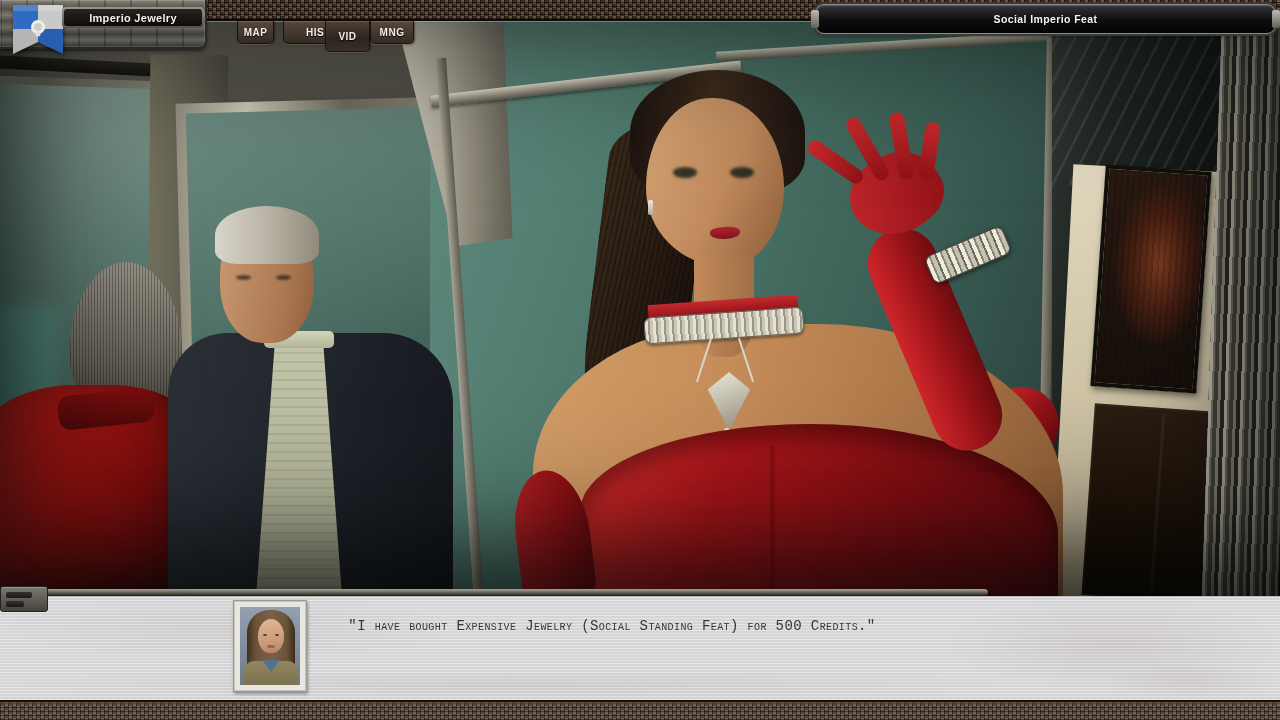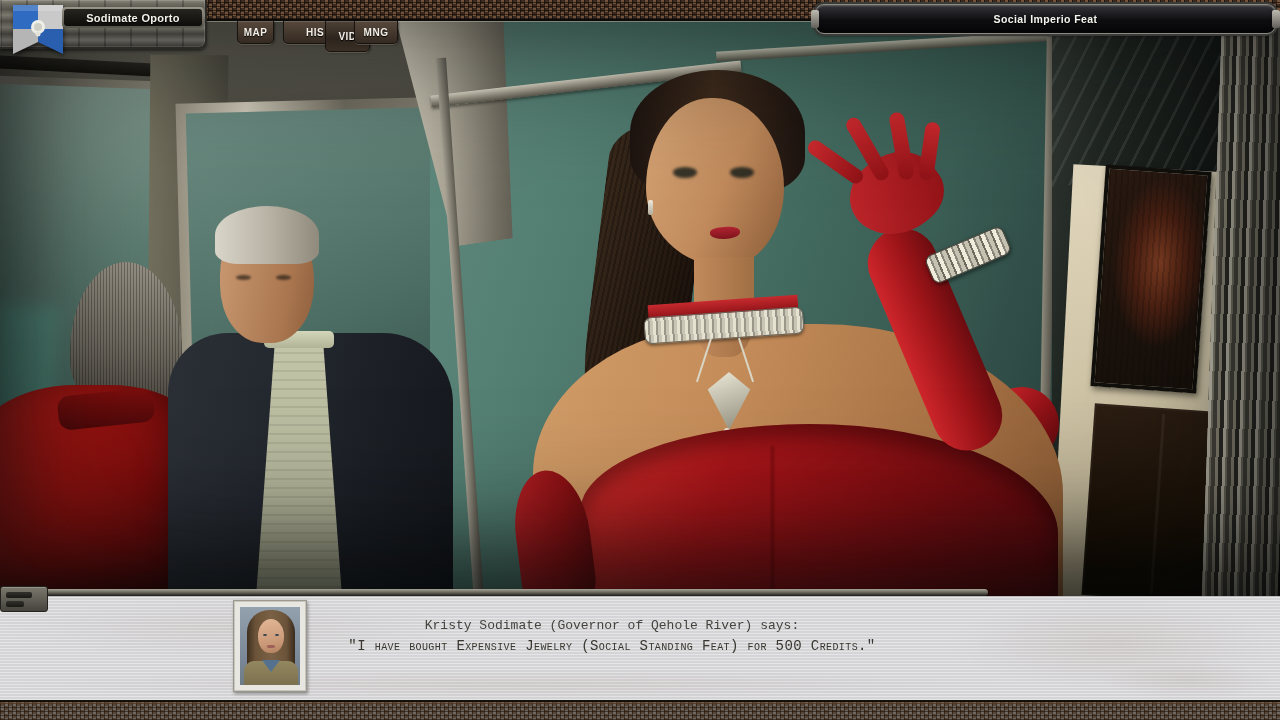--- a/index.html
+++ b/index.html
@@ -112,21 +112,21 @@
   .flag{left:13px;top:5px;width:50px;height:49px;z-index:7;filter:drop-shadow(1px 2px 2px rgba(0,0,0,.55));}
   .empire-label{left:62px;top:7px;width:142px;height:21px;z-index:7;border-radius:4px;padding:2px;
       background:linear-gradient(180deg,#9a968a,#55524a);}
   .empire-label .inner{position:relative;width:100%;height:100%;border-radius:3px;background:linear-gradient(180deg,#26241f,#0e0d0b);
       display:flex;align-items:center;justify-content:center;color:#f4f2ea;font-size:11px;font-weight:bold;letter-spacing:.3px;text-shadow:0 1px 1px #000;}
   .tab{z-index:6;top:21px;height:23px;border:1px solid #171310;border-top:none;border-radius:0 0 5px 5px;
       background:linear-gradient(180deg,#57483b,#342a22);color:#f2efe8;font-size:10px;font-weight:bold;letter-spacing:.5px;
       display:flex;align-items:center;justify-content:center;text-shadow:0 1px 1px #000;cursor:pointer;
       box-shadow:inset 0 1px 0 rgba(255,255,255,.15),0 1px 0 rgba(160,150,130,.4),1px 1px 2px rgba(0,0,0,.45);margin-left:28px;}
   .tab.active{height:31px;background:linear-gradient(180deg,#4e4136,#2c241d 60%,#3a2f26);}
-  .tab-map{left:209px;width:37px;} .tab-his{left:255px;width:52px;padding-left:12px;} .tab-vid{left:297px;width:45px;} .tab-mng{left:326px;width:44px;}
+  .tab-map{left:209px;width:37px;} .tab-his{left:255px;width:52px;padding-left:12px;} .tab-vid{left:297px;width:45px;} .tab-mng{left:342px;width:44px;}
   .banner{left:815px;top:4px;width:461px;height:30px;z-index:6;border-radius:9px;border:1px solid #8b8b84;
       background:linear-gradient(180deg,#35353a,#0d0d10 55%,#08080a);
       box-shadow:0 0 0 2px #3a3a38,inset 0 1px 2px rgba(255,255,255,.25),inset 0 -3px 5px rgba(0,0,0,.6),0 2px 3px rgba(0,0,0,.5);
       display:flex;align-items:center;justify-content:center;color:#f5f5f0;font-size:10.5px;font-weight:bold;letter-spacing:.4px;text-shadow:0 1px 1px #000;cursor:pointer;}
   .banner::before,.banner::after{content:"";position:absolute;top:5px;width:8px;height:18px;border-radius:2px;
       background:linear-gradient(180deg,#bdbab0,#62605a);}
   .banner::before{left:-5px;} .banner::after{right:-5px;}
 
   
   .panel-trim{left:0;top:589px;width:988px;height:7px;z-index:8;border-radius:4px;
@@ -254,21 +254,21 @@
       <rect x="0" y="24" width="25" height="25" fill="#b5b5b5"></rect>
       <rect x="25" y="24" width="25" height="25" fill="#2a5fb0"></rect>
       <polygon points="0,0 50,0 50,6 0,6" fill="rgba(255,255,255,.18)"></polygon>
       <circle cx="25" cy="22" r="7" fill="#efefea"></circle>
       <circle cx="25" cy="22" r="4" fill="#cfcfc6"></circle>
       <circle cx="25" cy="29" r="2.5" fill="#e2e2da"></circle>
     </g>
   </svg>
 
   <div class="empire-label">
-    <div class="inner">Sodimate Oporto</div>
+    <div class="inner">Imperio Jewelry</div>
   </div>
 
   <div class="tab tab-map">MAP</div>
   <div class="tab tab-his">HIS</div>
   <div class="tab tab-vid active">VID</div>
   <div class="tab tab-mng">MNG</div>
 
   <div class="banner">
     <span>Social Imperio Feat</span>
   </div>
@@ -282,17 +282,16 @@
     <div class="portrait">
       <div class="hair"></div>
       <div class="face"></div>
       <div class="mouth"></div>
       <div class="vest"></div>
       <div class="collar"></div>
     </div>
   </div>
 
   <div class="dialogue-text">
-    <span class="speaker">Kristy Sodimate (Governor of Qehole River) says:</span>
     <span class="message">"I have bought Expensive Jewelry (Social Standing Feat) for 500 Credits."</span>
   </div>
 
 </div>
 
 </body></html>

